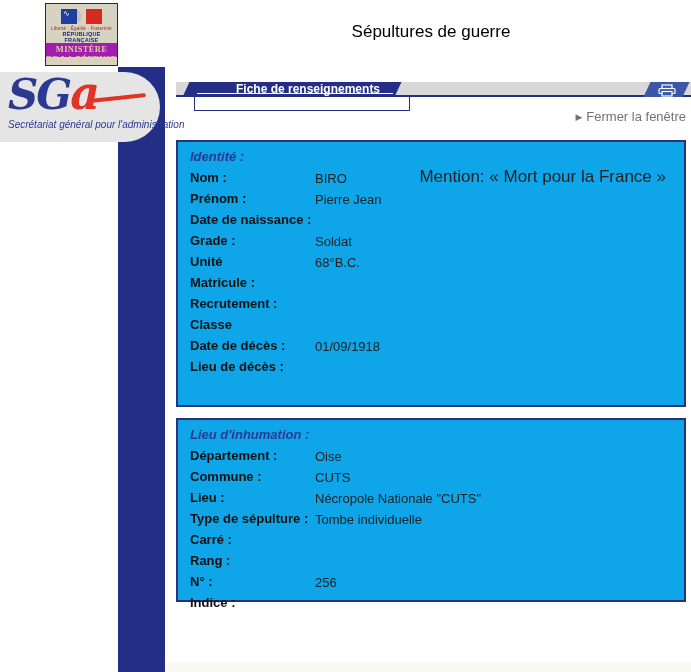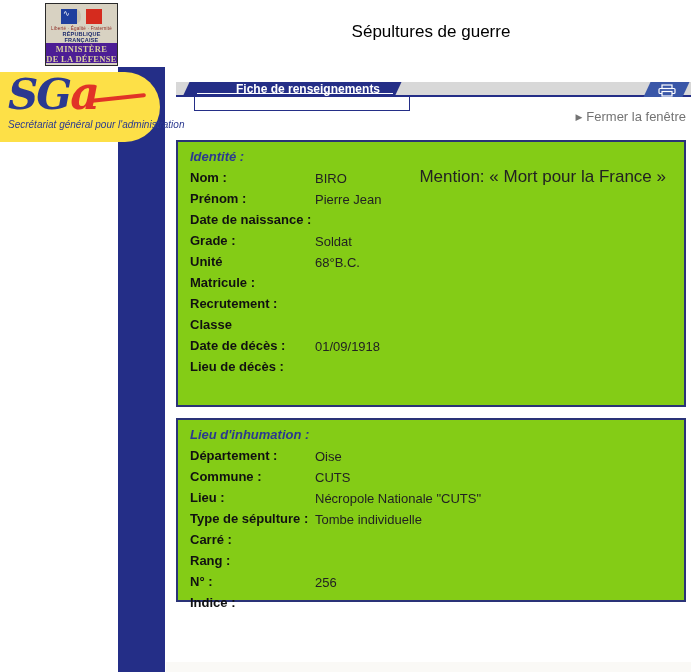--- a/index.html
+++ b/index.html
@@ -18,30 +18,30 @@
   }
   .mod-flag-area { position:relative; height:39px; text-align:center; padding-top:3px; }
   .flag-row { display:flex; justify-content:center; align-items:center; gap:5px; height:18px; }
   .flag-blue { width:16px; height:15px; background:#1f3f9e; position:relative; }
   .flag-blue span { position:absolute; left:2px; top:2px; color:#fff; font-size:8px; line-height:5px; }
   .flag-red { width:16px; height:15px; background:#d52b1e; }
   .flag-face { width:9px; height:14px; background:#c9c2ae; border-radius:45% 55% 40% 40%; border-left:1.5px solid #4a4a6a; margin-left:-10px; }
   .motto { font-size:4.5px; color:#8c2b22; letter-spacing:0.2px; margin-top:1px; }
   .republique { font-size:5.5px; font-weight:bold; color:#1b2a6b; letter-spacing:0.2px; }
   .mod-name {
-    height:20px; background:#4c1d95; color:#d9cfa0; text-align:center;
+    height:14px; background:#a21caf; color:#d9cfa0; text-align:center;
     font-family:"Liberation Serif", serif; font-weight:bold;
     font-size:8.5px; line-height:10px; padding-top:1px; letter-spacing:0.3px;
   }
 
   
   .blue-bar { position:absolute; left:118px; top:67px; width:47px; height:605px; background:#242e87; }
   .sga-blob {
     position:absolute; left:0; top:72px; width:160px; height:70px;
-    background:#fde047; border-radius:0 42px 42px 0; z-index:2;
+    background:#e5e5e5; border-radius:0 42px 42px 0; z-index:2;
   }
   .sga-line { position:absolute; left:8px; top:-6px; white-space:nowrap; }
   .sga-sg {
     font-family:"DejaVu Serif", serif; font-style:italic; font-weight:bold;
     font-size:42px; color:#2b3990; letter-spacing:-2px;
   }
   .sga-a {
     font-family:"DejaVu Serif", serif; font-style:italic; font-weight:bold;
     font-size:46px; color:#e13327; letter-spacing:-2px;
   }
@@ -88,21 +88,21 @@
   
   .close-link {
     position:absolute; top:109px; right:5px; color:#737373; font-size:13px;
     cursor:pointer; white-space:nowrap;
   }
   .close-arrow { font-size:9px; margin-right:4px; position:relative; top:-1px; }
 
   
   .info-box {
     position:absolute; left:176px; width:510px;
-    background:#84cc16; border:2px solid #2a3377; padding:5px 12px 0 12px;
+    background:#0ea5e9; border:2px solid #2a3377; padding:5px 12px 0 12px;
   }
   .box-identity { top:140px; height:267px; }
   .box-burial   { top:418px; height:184px; }
   .section-title {
     color:#2b3990; font-weight:bold; font-style:italic; font-size:13px;
     line-height:20px; margin-bottom:1px;
   }
   .field-row { display:flex; align-items:flex-start; }
   .field-label {
     flex:0 0 125px; font-weight:bold; font-size:13px; color:#111;

